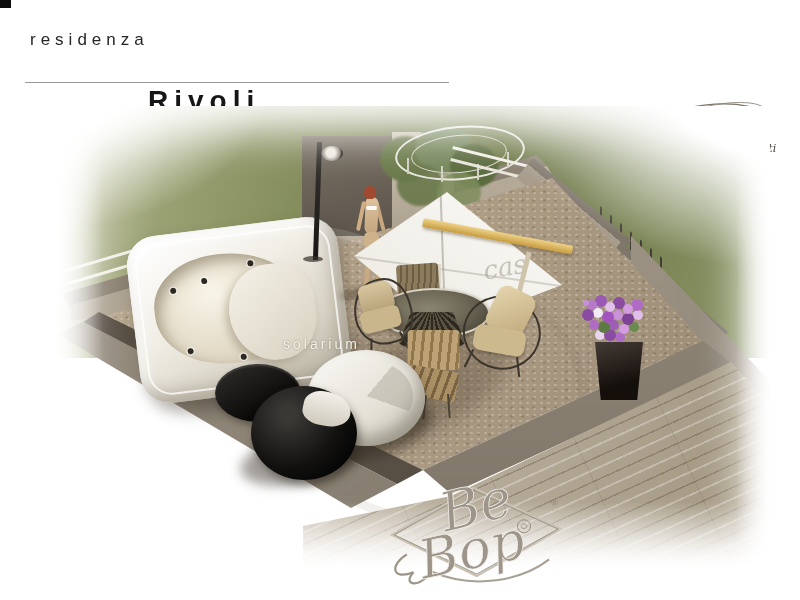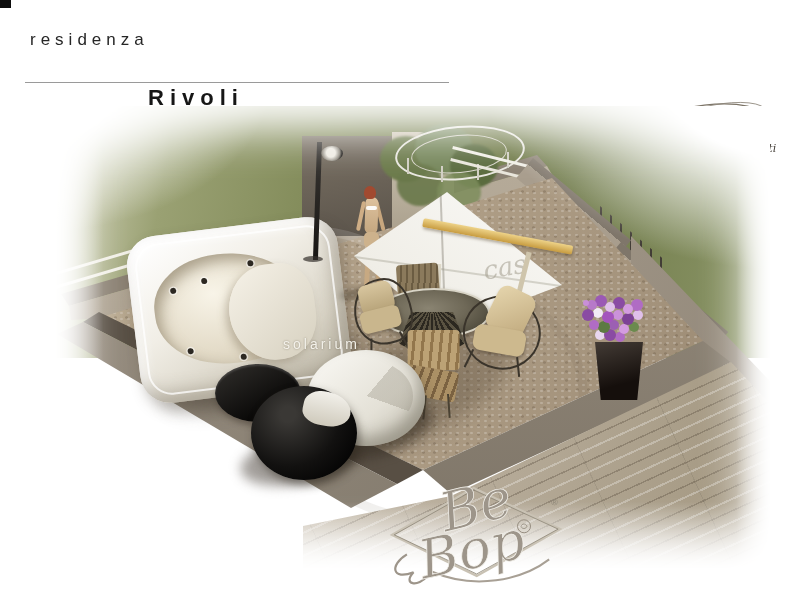--- a/index.html
+++ b/index.html
@@ -7,21 +7,21 @@
          font-family:"Liberation Sans",sans-serif;}
   .abs{position:absolute;}
 
   
   #corner-mark{left:0;top:0;width:11px;height:8px;background:#0d0d0d;}
 
   
   #brand-sub{left:30px;top:18px;font-size:17px;letter-spacing:5px;color:#262626;margin-top:12px;}
   #brand-title{left:24px;top:30px;font-size:46px;font-weight:300;letter-spacing:12px;color:#141414;}
   #brand-rule{left:25px;top:82px;width:424px;height:1px;background:#9a9a9a;}
-  #brand-city{left:148px;top:85px;font-size:22px;font-weight:bold;letter-spacing:6px;color:#161616;}
+  #brand-city{left:148px;top:85px;font-size:28px;font-weight:bold;letter-spacing:6px;color:#161616;}
 
   
   #arch-logo{left:643px;top:100px;}
   #arch-url{left:643px;top:160px;width:136px;text-align:center;font-size:8.5px;font-weight:bold;
             letter-spacing:.4px;color:#7b7568;}
 
   
   #scene{left:55px;top:106px;width:715px;height:464px;overflow:hidden;}
 
   #grass{left:0;top:0;width:715px;height:252px;

